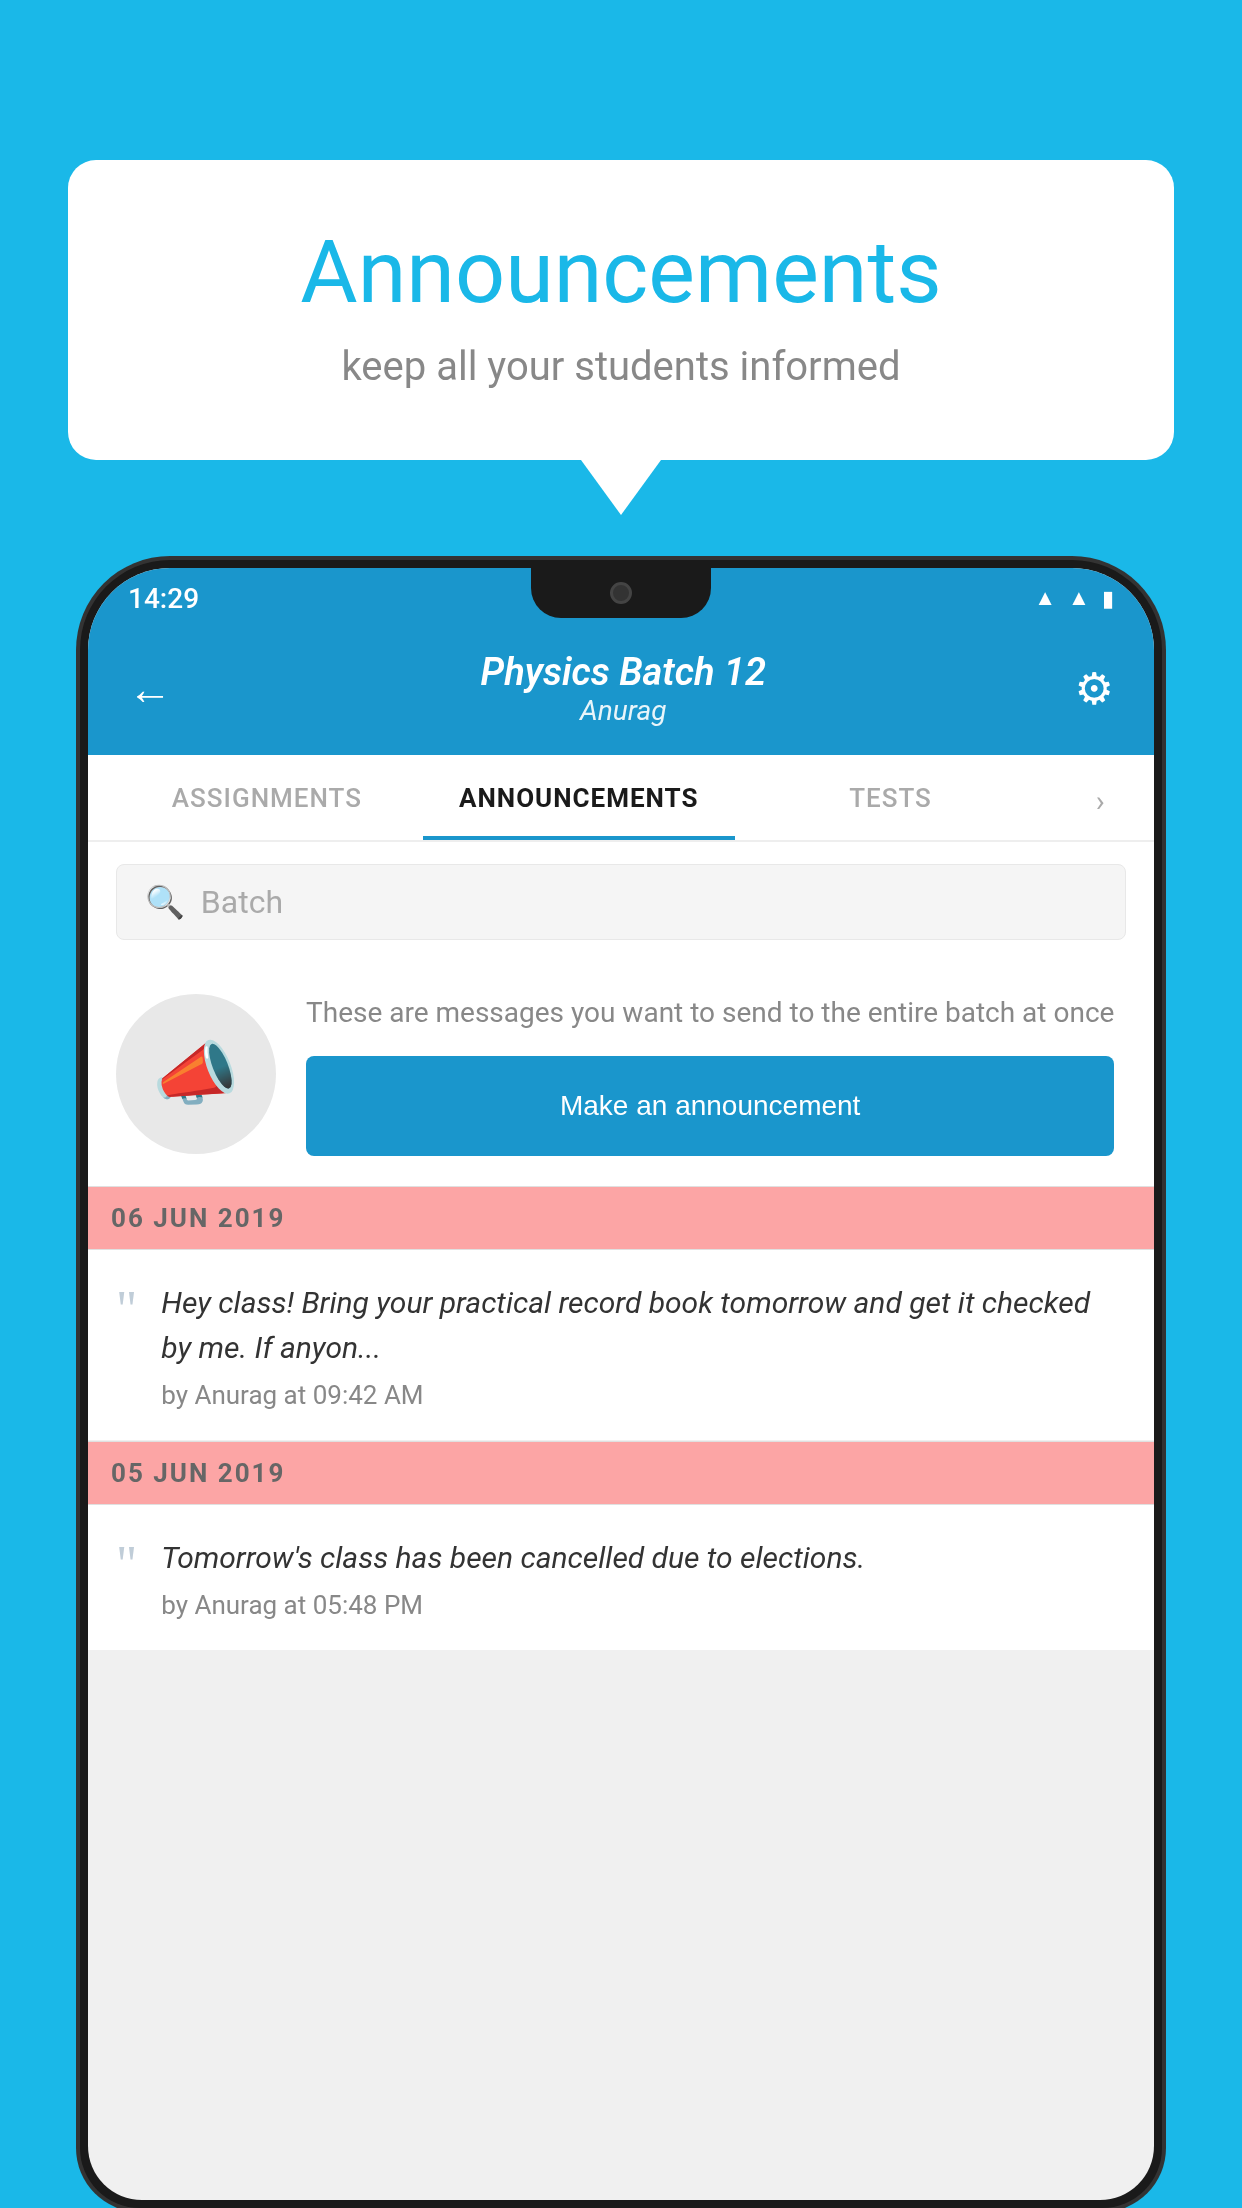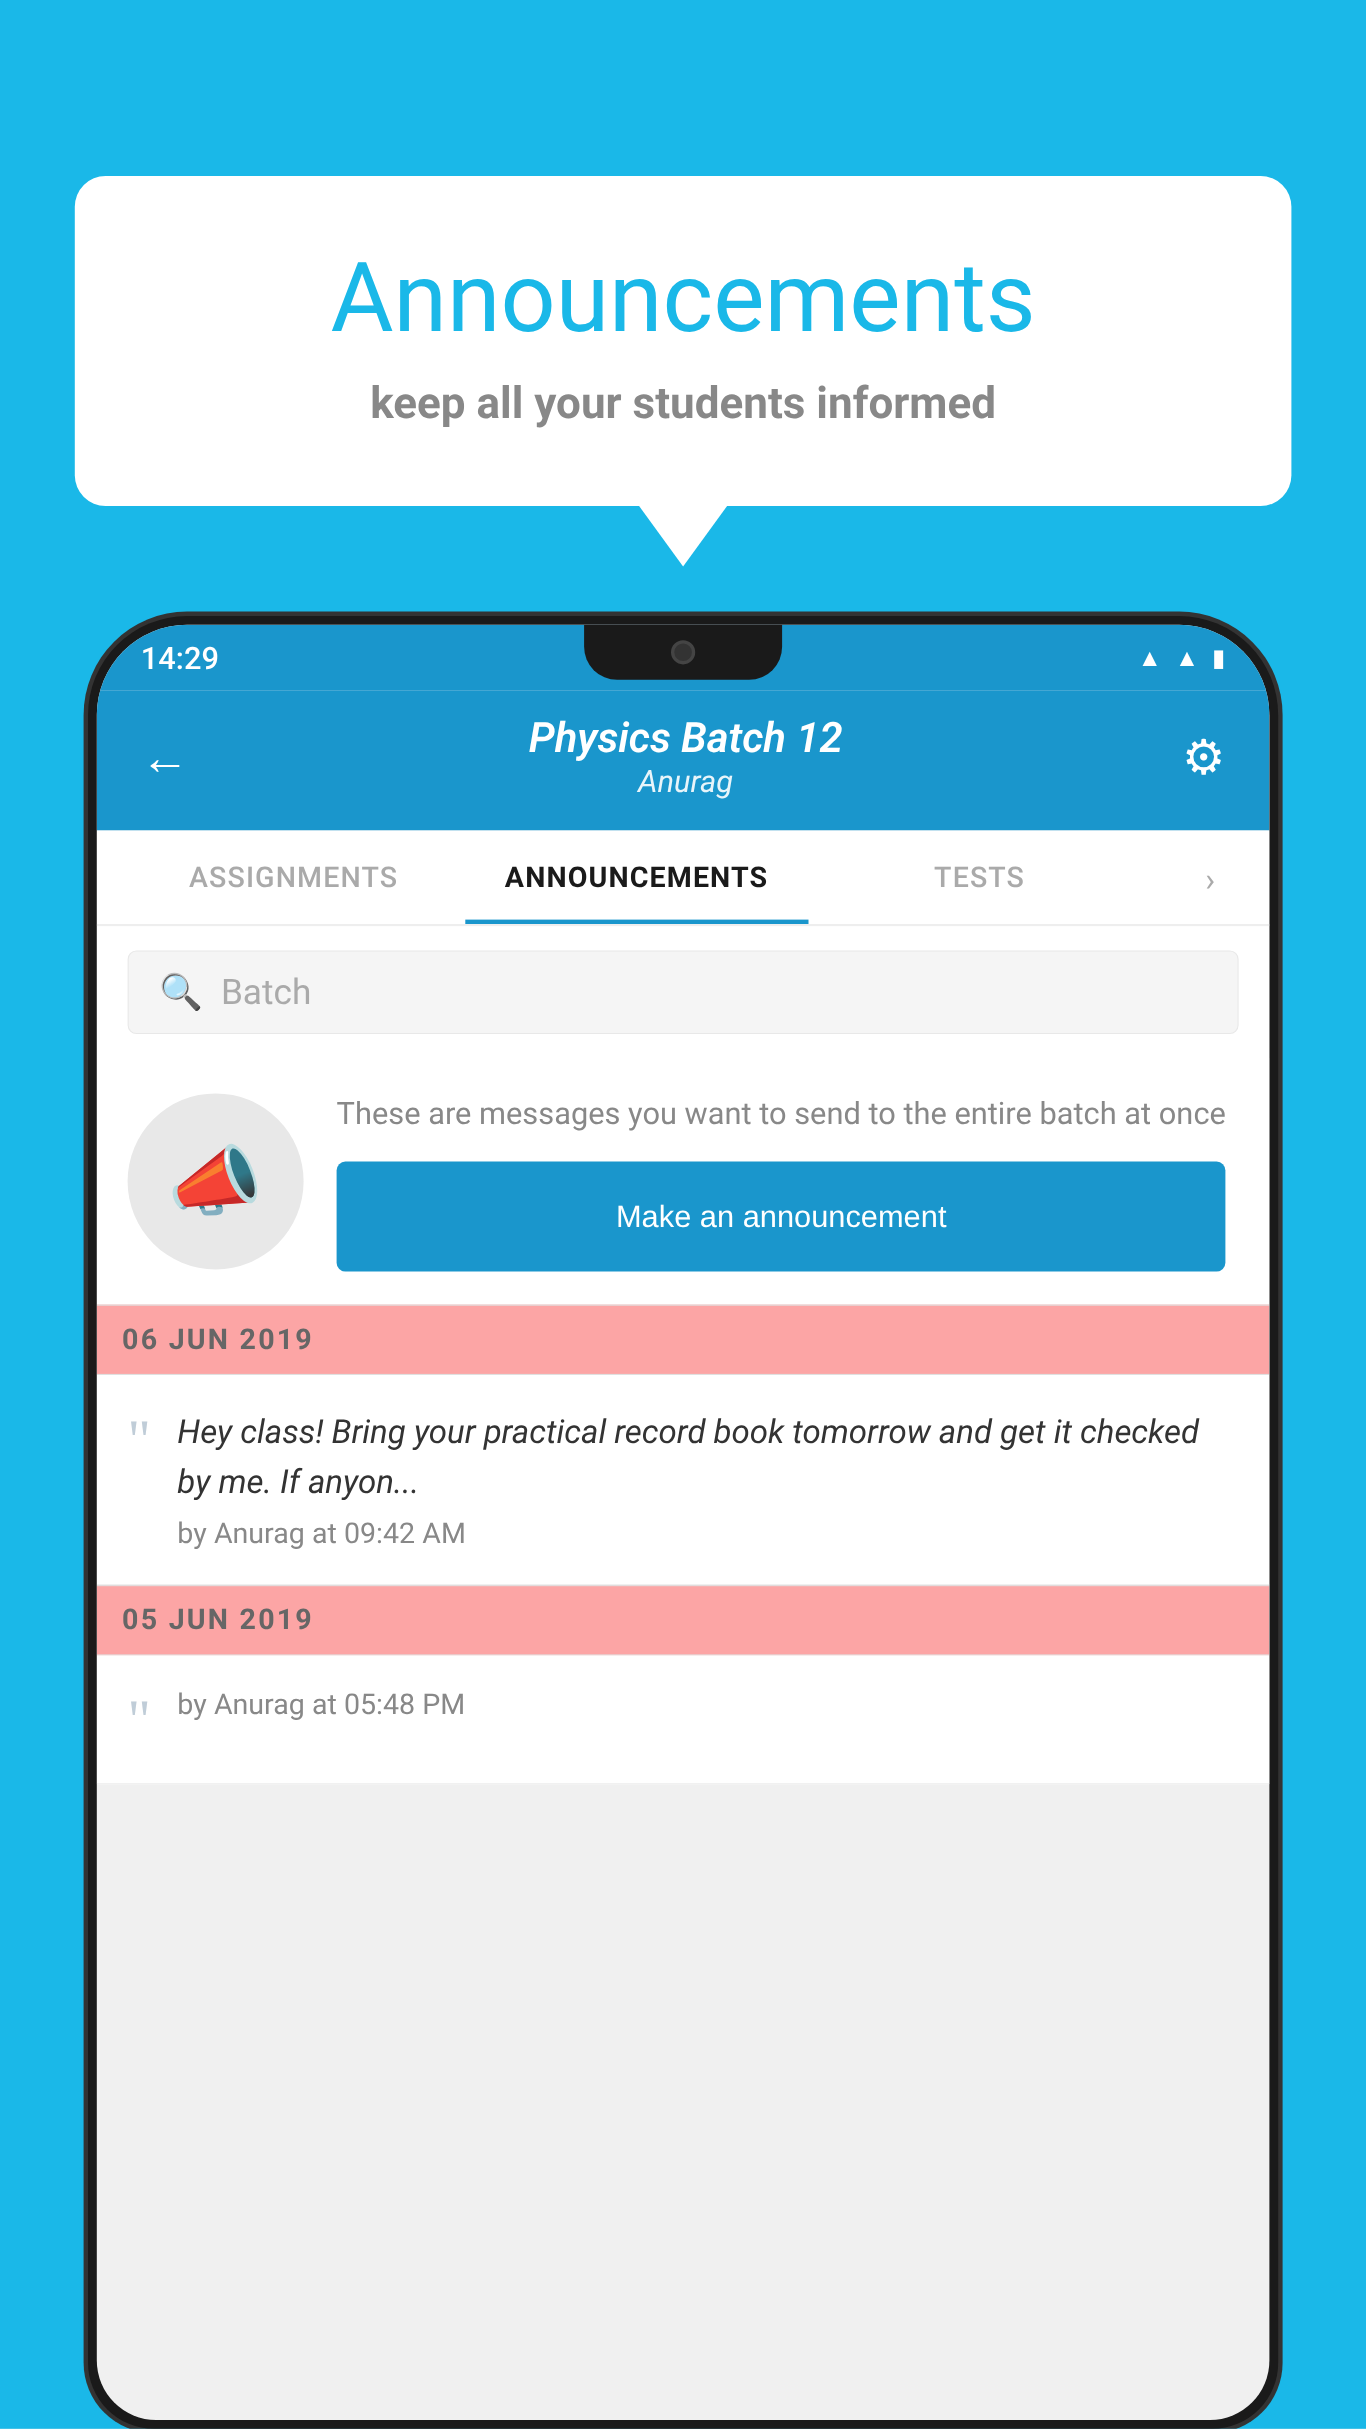--- a/index.html
+++ b/index.html
@@ -31,21 +31,21 @@
     }
     .speech-bubble-title {
       font-size: 88px;
       color: #1ab8e8;
       font-weight: 400;
       margin-bottom: 20px;
     }
     .speech-bubble-subtitle {
       font-size: 40px;
       color: #888;
-      font-weight: 700;
+      font-weight: 400;
     }
     .speech-bubble-tail {
       width: 0;
       height: 0;
       border-left: 40px solid transparent;
       border-right: 40px solid transparent;
       border-top: 55px solid white;
     }
 
     
@@ -372,18 +372,19 @@
           <div class="announcement-text">Hey class! Bring your practical record book tomorrow and get it checked by me. If anyon...</div>
           <div class="announcement-by">by Anurag at 09:42 AM</div>
         </div>
       </div>
 
       <div class="date-divider">05  JUN  2019</div>
 
       <div class="announcement-item">
         <div class="quote-icon">"</div>
         <div>
+          <div class="announcement-text">Tomorrow's class has been cancelled due to elections.</div>
           <div class="announcement-by">by Anurag at 05:48 PM</div>
         </div>
       </div>
     </div>
   </div>
 </div>
 
 </body></html>

